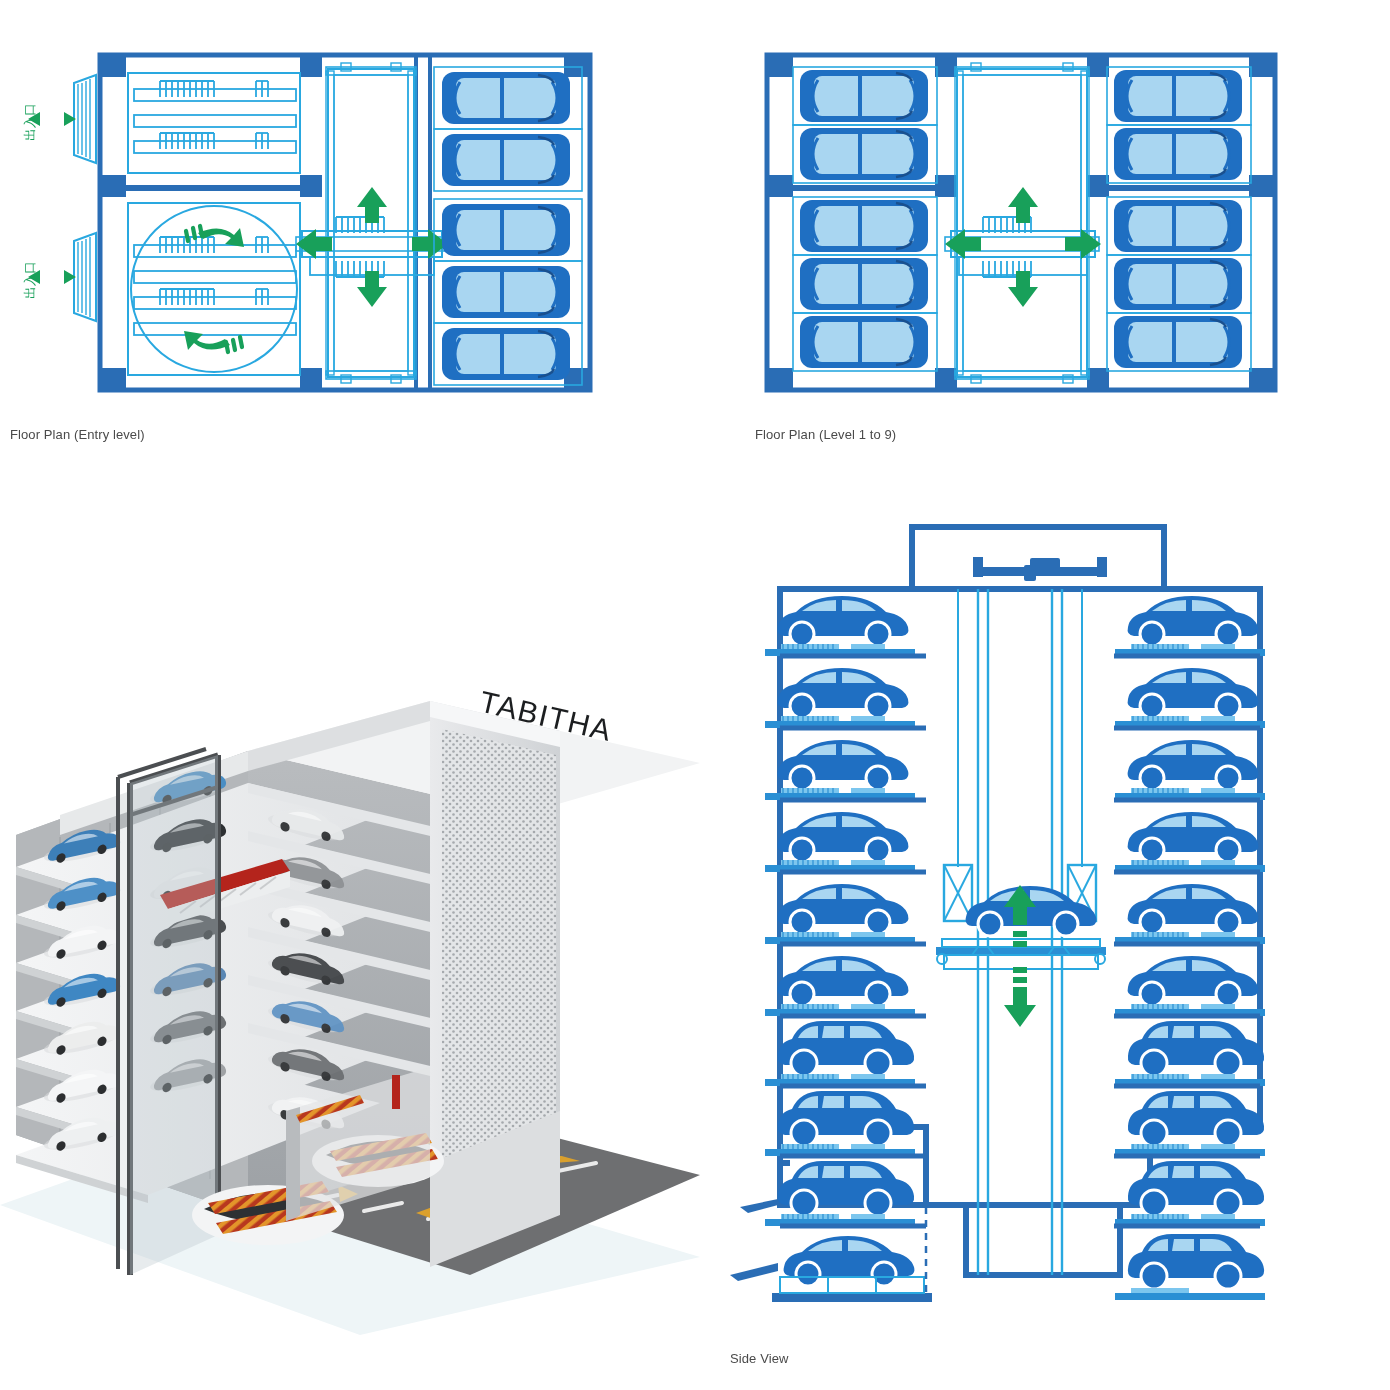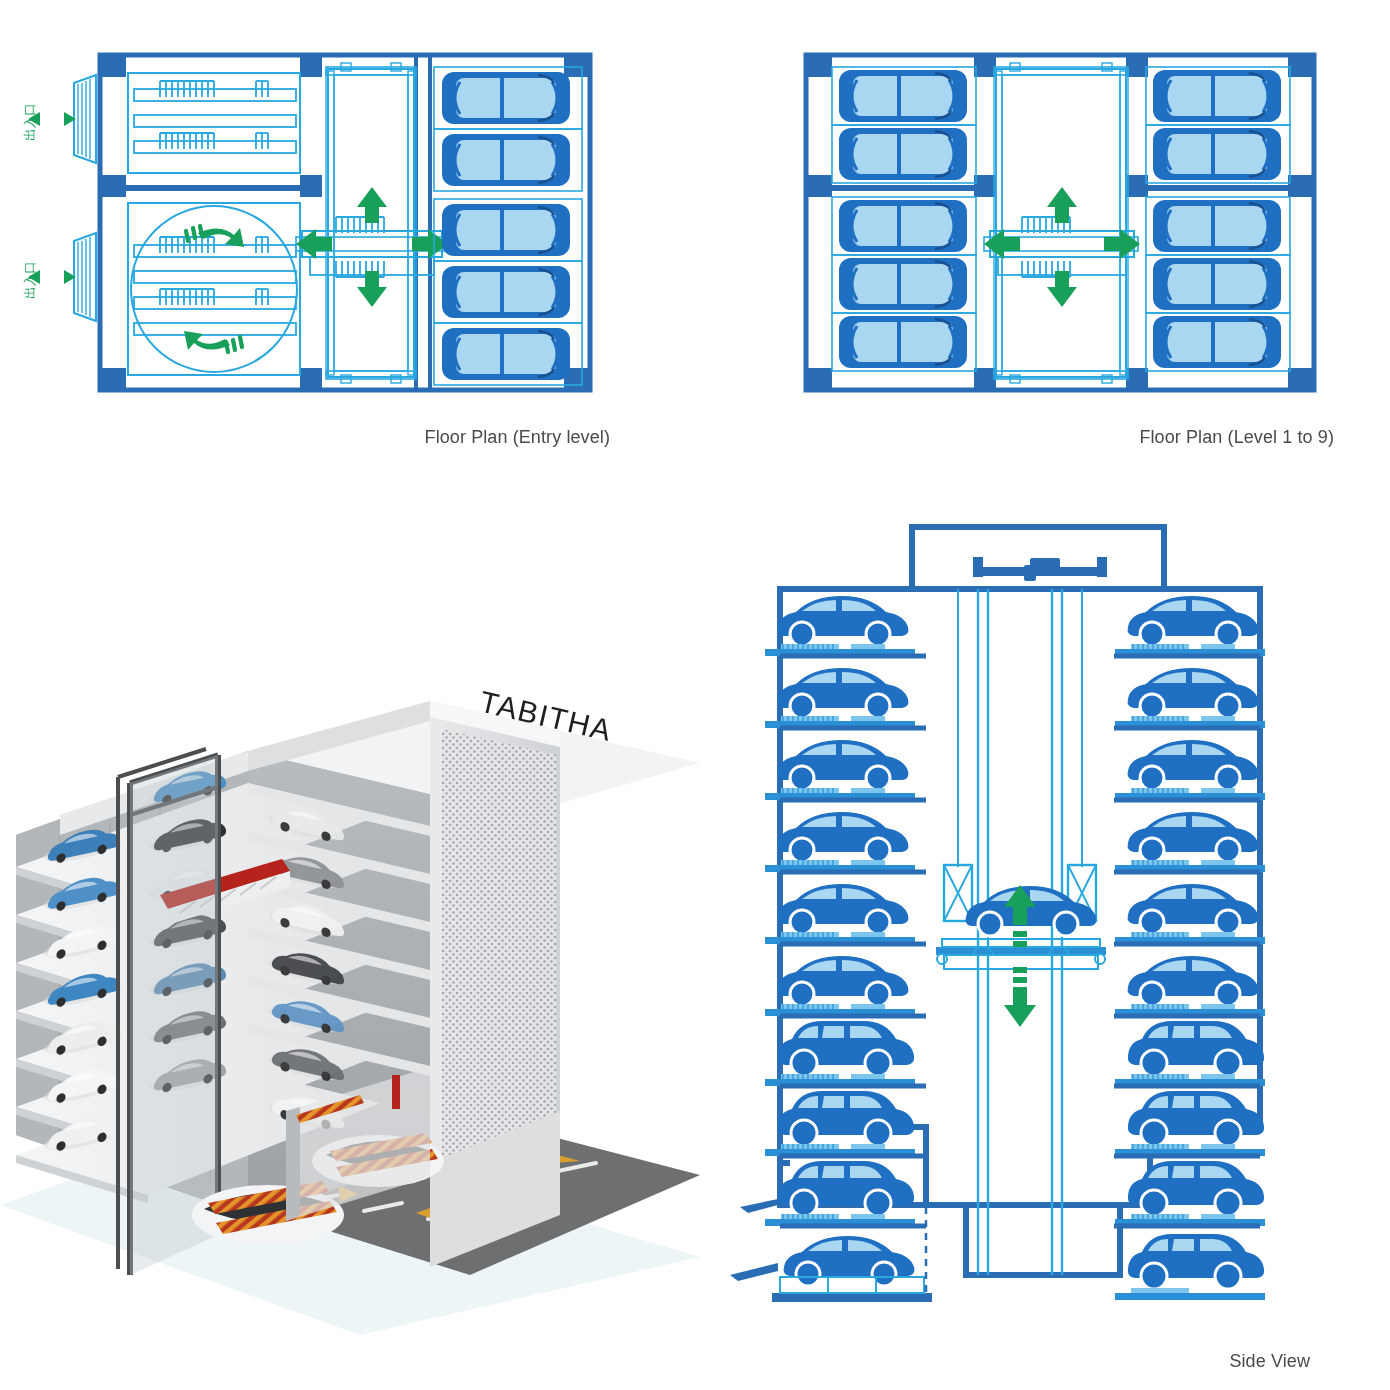--- a/index.html
+++ b/index.html
@@ -1,19 +1,19 @@
 <!DOCTYPE html>
 <html><head>
 <meta charset="utf-8">
 <style>
   html,body{margin:0;padding:0;background:#fff;}
   body{width:1390px;height:1390px;font-family:"Liberation Sans",sans-serif;color:#3a3a3a;overflow:hidden;}
   .sheet{position:relative;width:1390px;height:1390px;background:#fff;}
   .panel{position:absolute;}
-  .caption{position:absolute;width:100%;text-align:right;font-size:18px;color:#4a4a4a;letter-spacing:.1px;font-family:"Liberation Sans",sans-serif;}
+  .caption{position:absolute;width:100%;text-align:left;font-size:13px;color:#4a4a4a;letter-spacing:.1px;font-family:"Liberation Sans",sans-serif;}
   svg{display:block;overflow:visible;}
   .fig3d{position:absolute;left:0;top:515px;width:700px;height:820px;}
 </style>
 </head>
 <body>
 
 <div class="sheet">
 
   <div class="panel" style="left:10px;top:45px;width:600px;height:360px;">
     <svg width="600" height="360" viewBox="0 0 600 360">
@@ -248,21 +248,21 @@
         <use href="#planCar" x="432" y="27"></use>
         <use href="#planCar" x="432" y="89"></use>
         <use href="#planCar" x="432" y="159"></use>
         <use href="#planCar" x="432" y="221"></use>
         <use href="#planCar" x="432" y="283"></use>
       </g>
     </svg>
     <div class="caption" style="top:382px;">Floor Plan (Entry level)</div>
   </div>
 
-  <div class="panel" style="left:794px;top:45px;width:540px;height:360px;">
+  <div class="panel" style="left:755px;top:45px;width:540px;height:360px;">
     <svg width="540" height="360" viewBox="0 0 540 360">
       <g>
         <rect x="12" y="10" width="508" height="335" fill="none" stroke="#2a6db5" stroke-width="5"></rect>
         <rect x="12" y="10" width="26" height="22" fill="#2a6db5"></rect>
         <rect x="494" y="10" width="26" height="22" fill="#2a6db5"></rect>
         <rect x="12" y="323" width="26" height="22" fill="#2a6db5"></rect>
         <rect x="494" y="323" width="26" height="22" fill="#2a6db5"></rect>
         <rect x="180" y="10" width="22" height="22" fill="#2a6db5"></rect>
         <rect x="180" y="323" width="22" height="22" fill="#2a6db5"></rect>
         <rect x="332" y="10" width="22" height="22" fill="#2a6db5"></rect>

